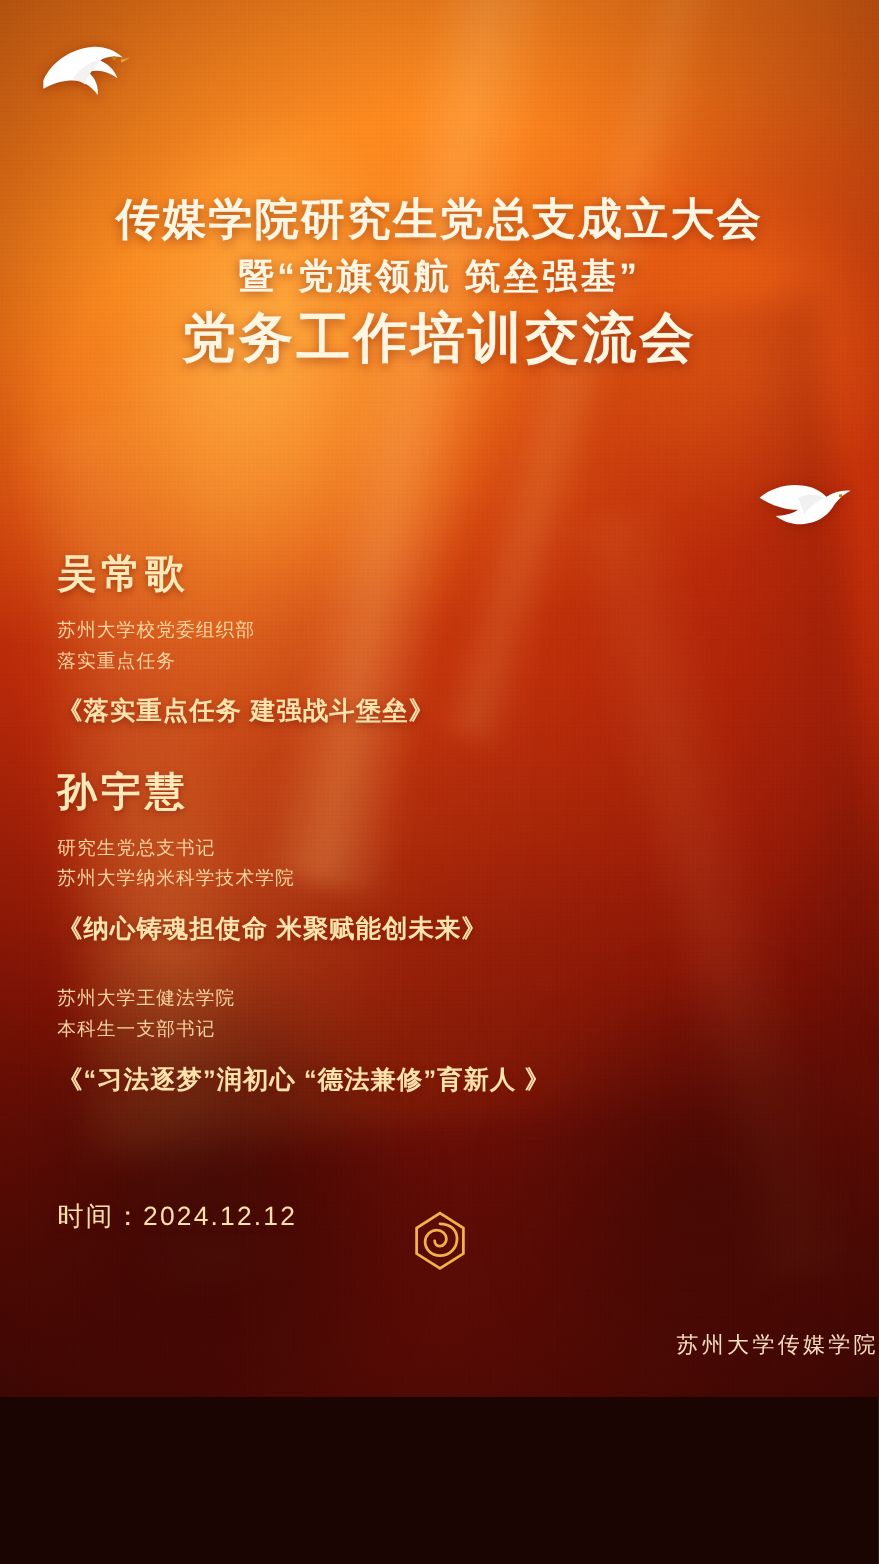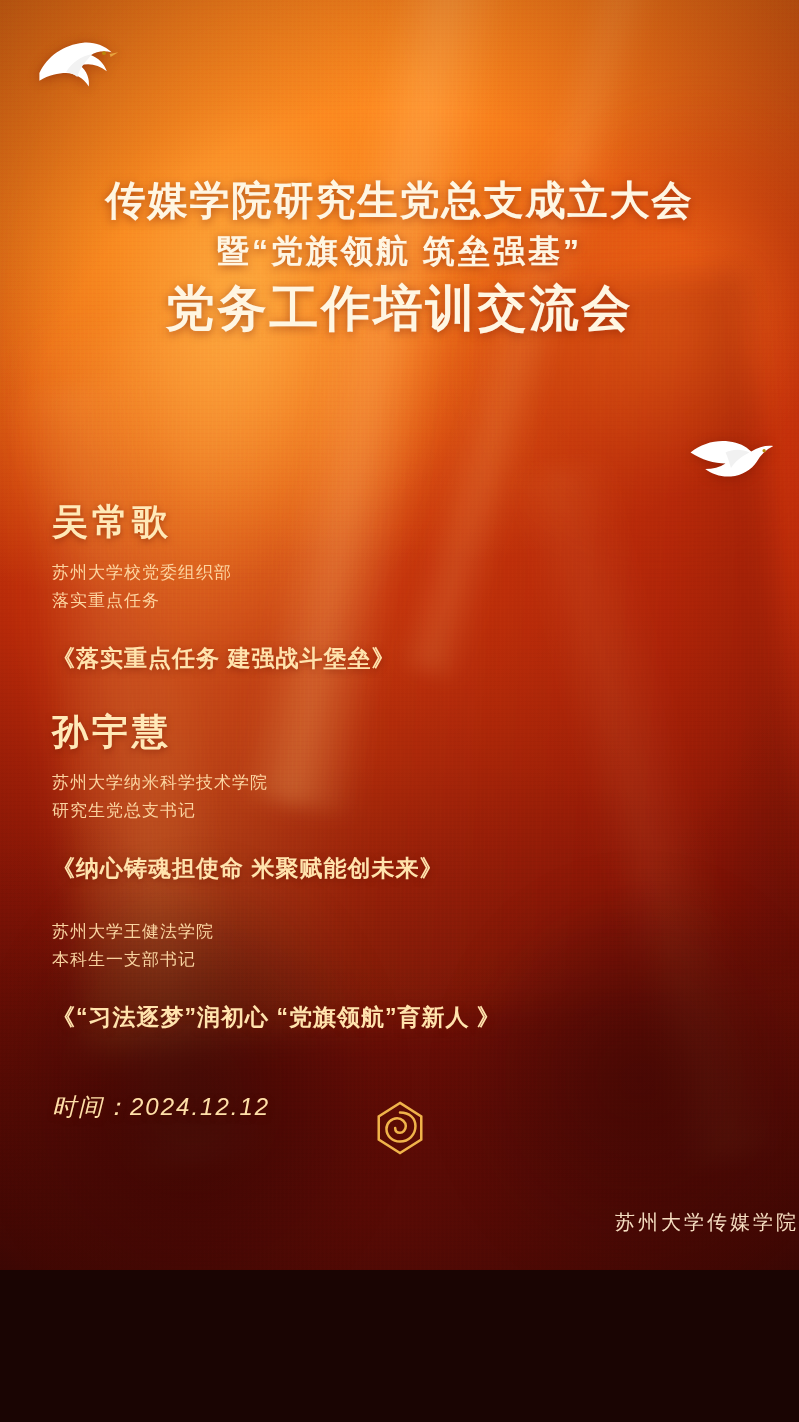--- a/index.html
+++ b/index.html
@@ -146,37 +146,36 @@
     font-size: 17px;
     letter-spacing: 1px;
     line-height: 1.65;
     opacity: .95;
   }
   .speaker-topic {
     color: #ffe3ad;
     font-size: 23px;
     font-weight: 700;
     letter-spacing: 1px;
-    margin-top: 28px;
+    margin-top: 16px;
     text-shadow: 0 2px 7px rgba(110,18,0,0.5);
   }
 
   
   .meta {
     position: absolute;
     left: 52px;
     top: 1086px;
   }
   .meta-row {
     color: #ffe0a8;
     font-size: 24px;
     letter-spacing: 2px;
     line-height: 1.75;
     text-shadow: 0 2px 6px rgba(90,14,0,0.5);
-    font-style: italic;
   }
 
   
   .footer {
     position: absolute;
     left: 0;
     bottom: 34px;
     width: 100%;
     text-align: right;
   }
@@ -241,29 +240,29 @@
 
     <div class="speaker">
       <div class="speaker-name">吴常歌</div>
       <div class="speaker-affil">苏州大学校党委组织部</div>
       <div class="speaker-affil">落实重点任务</div>
       <div class="speaker-topic">《落实重点任务 建强战斗堡垒》</div>
     </div>
 
     <div class="speaker">
       <div class="speaker-name">孙宇慧</div>
+      <div class="speaker-affil">研究生党总支书记</div>
       <div class="speaker-affil">苏州大学纳米科学技术学院</div>
-      <div class="speaker-affil">研究生党总支书记</div>
       <div class="speaker-topic">《纳心铸魂担使命  米聚赋能创未来》</div>
     </div>
 
     <div class="speaker">
       <div class="speaker-affil">苏州大学王健法学院</div>
       <div class="speaker-affil">本科生一支部书记</div>
-      <div class="speaker-topic">《“习法逐梦”润初心 “党旗领航”育新人 》</div>
+      <div class="speaker-topic">《“习法逐梦”润初心 “德法兼修”育新人 》</div>
     </div>
 
   </div>
 
   <div class="meta">
     <div class="meta-row">时间：2024.12.12</div>
   </div>
 
   <div class="footer">
     <div class="footer-logo">

